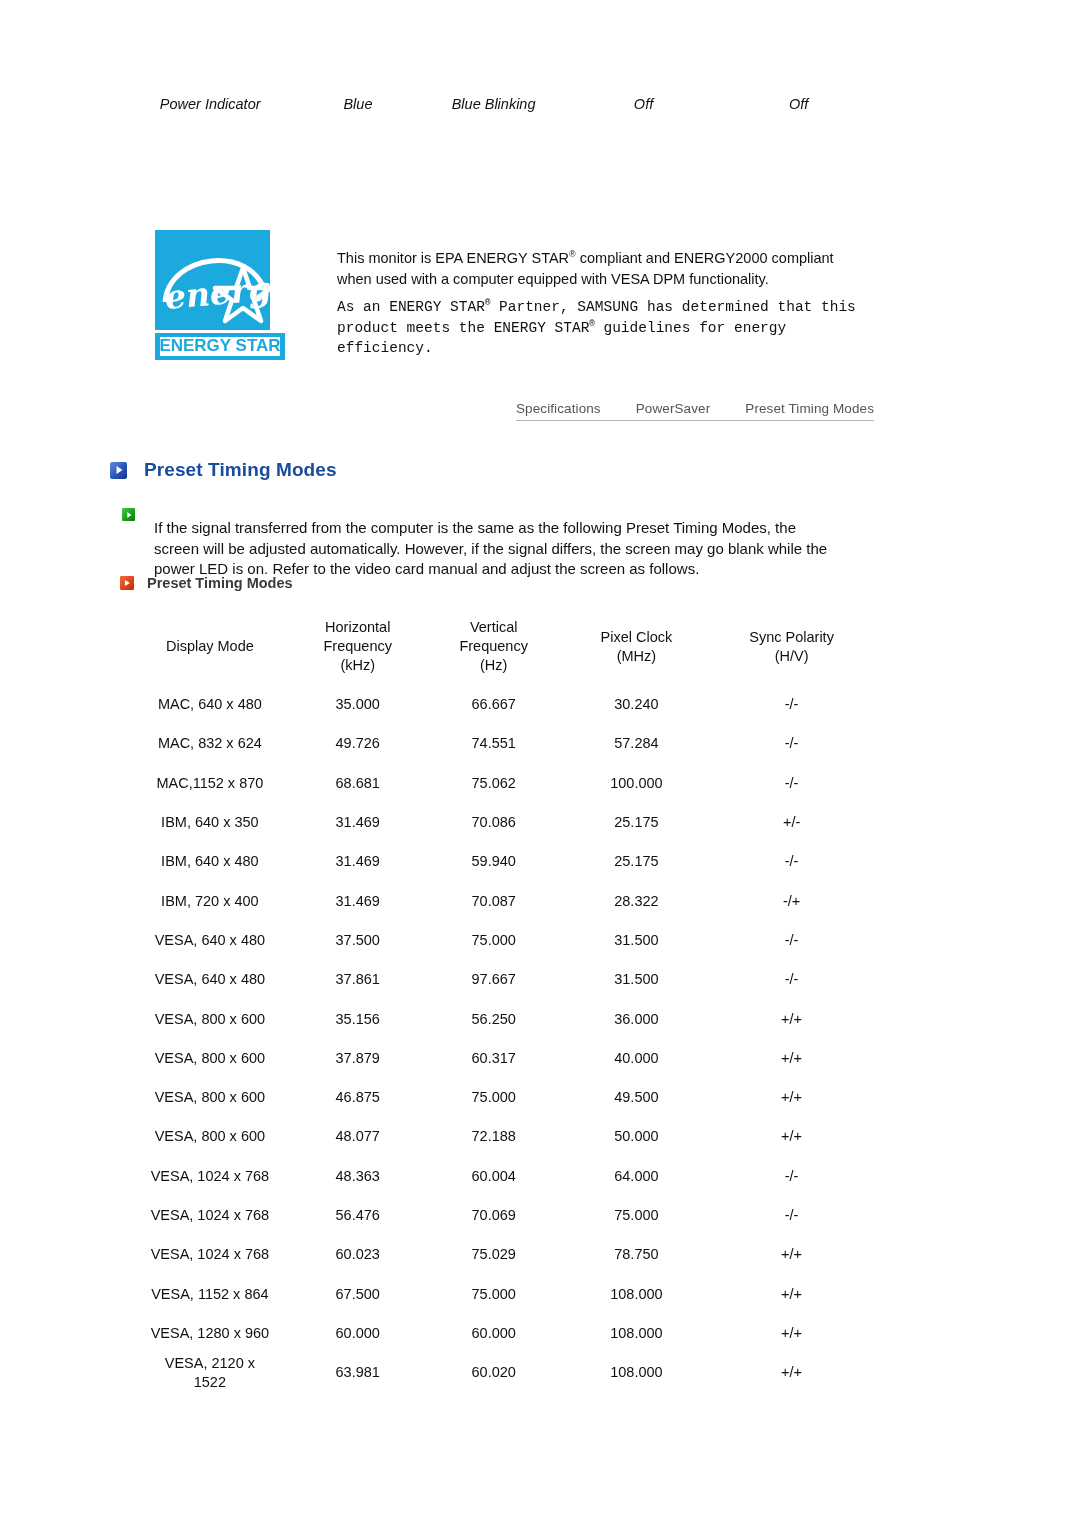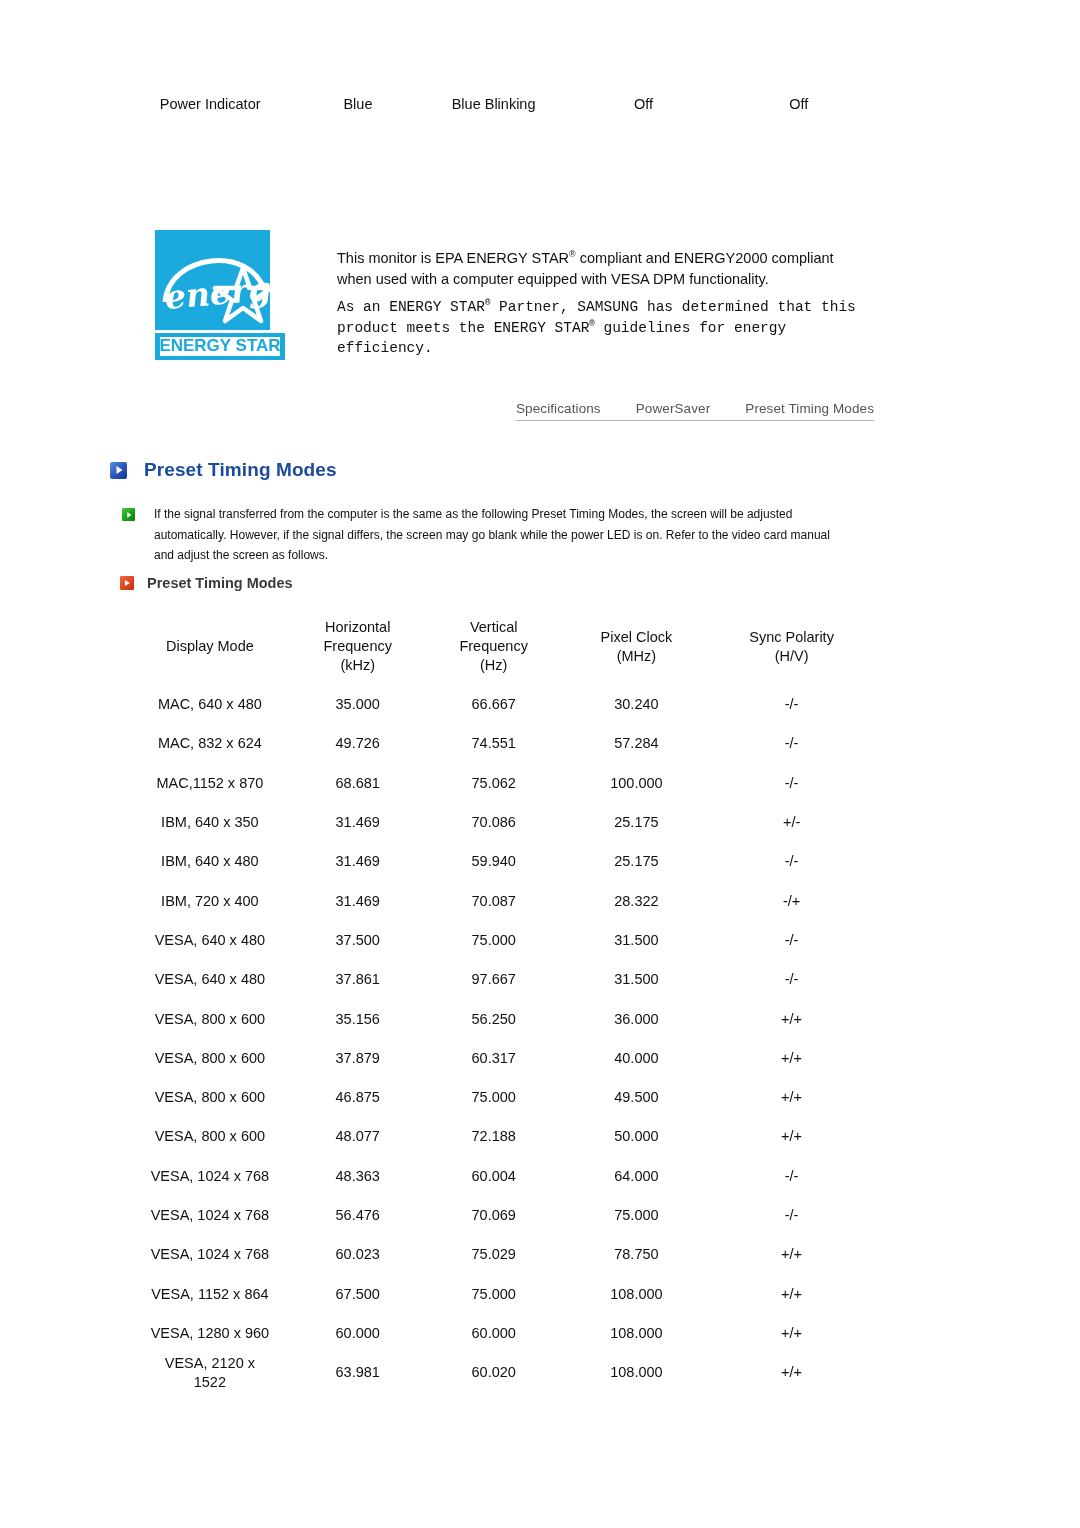--- a/index.html
+++ b/index.html
@@ -25,20 +25,21 @@
     width: 742px;
     border-collapse: collapse;
   }
   .powersaver-table td {
     text-align: center;
     vertical-align: middle;
     font-size: 14.5px;
     line-height: 20px;
     padding: 6px 2px;
     color: #111;
+    font-style: italic;
   }
   .ps-c0 { width: 160px; }
   .ps-c1 { width: 135px; }
   .ps-c2 { width: 135px; }
   .ps-c3 { width: 165px; }
   .ps-c4 { width: 147px; }
 
   
   .energy-block {
     position: absolute;
@@ -141,24 +142,25 @@
     position: absolute;
     left: 122px;
     top: 504px;
     width: 720px;
     display: flex;
     align-items: flex-start;
   }
   .intro .bullet { margin-top: 4px; }
   .intro .body {
     margin-left: 19px;
-    font-size: 12px;
+    font-size: 15px;
     line-height: 20.5px;
     color: #111;
     width: 685px;
+    margin-top: 14px;
   }
 
   
   .sub-heading {
     position: absolute;
     left: 120px;
     top: 575px;
     display: flex;
     align-items: center;
   }

